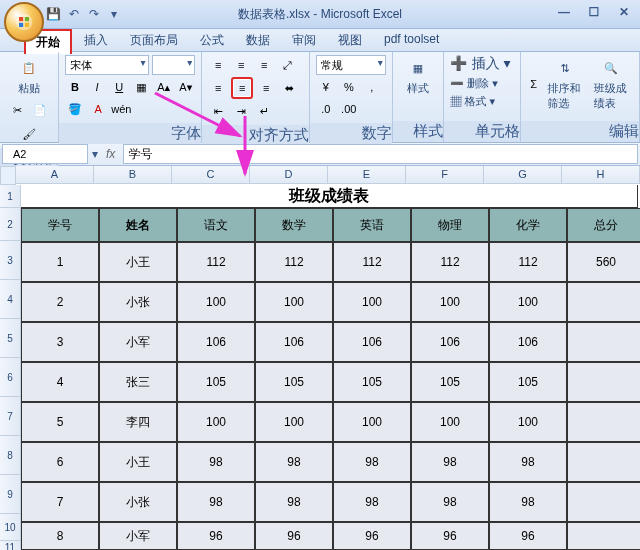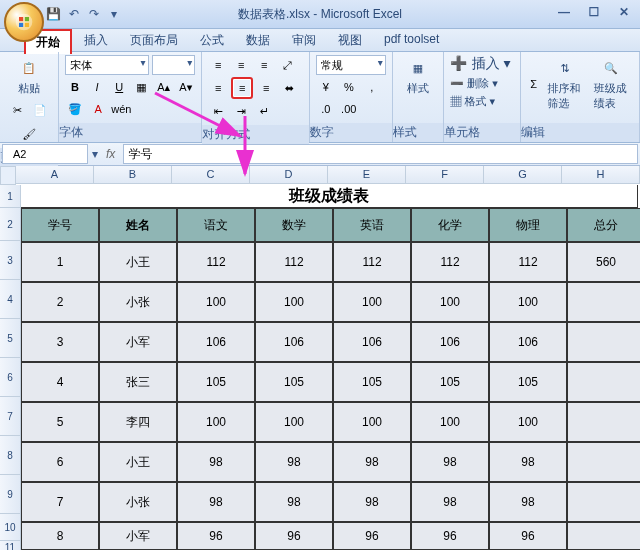--- a/index.html
+++ b/index.html
@@ -9,21 +9,21 @@
 .qa{display:flex;gap:4px;margin-left:46px;align-items:center}
 .qa span{width:16px;height:16px;display:inline-flex;align-items:center;justify-content:center;color:#3a5a8a}
 .title{position:absolute;left:50%;transform:translateX(-50%);font-size:12px;color:#2b4a77}
 .winctrl{position:absolute;right:6px;top:4px;display:flex;gap:10px}
 .winctrl span{width:20px;height:16px;display:inline-flex;align-items:center;justify-content:center;color:#3a5a8a;font-weight:bold}
 .tabs{height:22px;background:linear-gradient(#e7effa,#d7e4f5);display:flex;align-items:flex-start;padding-left:24px;border-bottom:1px solid #9db8d9;gap:2px}
 .tab{padding:3px 10px;color:#2b4a77;font-size:12px}
 .tab.active{background:#fff;border:2px solid #e02a2a;border-bottom:none;color:#000;font-weight:bold}
 .ribbon{height:90px;background:linear-gradient(#eef4fc,#dbe7f6);border-bottom:1px solid #9db8d9;display:flex}
 .grp{border-right:1px solid #b6c9e2;padding:3px 6px 0;display:flex;flex-direction:column;justify-content:space-between}
-.grp-label{text-align:left;font-size:12px;color:#3a5a8a;padding:1px 0;background:#d4e1f3;margin:2px -6px 0}
+.grp-label{text-align:right;font-size:15px;color:#3a5a8a;padding:1px 0;background:#d4e1f3;margin:2px -6px 0}
 .row{display:flex;align-items:center;gap:3px;margin-bottom:2px}
 .btn{width:18px;height:18px;border:1px solid transparent;border-radius:2px;display:inline-flex;align-items:center;justify-content:center;font-size:11px}
 .btn.hl{border:2px solid #e02a2a;border-radius:3px;box-shadow:0 0 0 1px #fff inset}
 .sel{height:18px;border:1px solid #a8bdd9;background:#fff;font-size:11px;padding:0 8px 0 4px;display:inline-flex;align-items:center;position:relative}
 .sel::after{content:"▾";position:absolute;right:2px;top:1px;color:#3a5a8a;font-size:10px}
 .vstack{display:flex;flex-direction:column;gap:2px;align-items:center}
 .vbtn{display:flex;flex-direction:column;align-items:center;gap:2px;padding:2px 4px;font-size:11px;color:#2b4a77}
 .vbtn .ic{width:22px;height:22px;display:flex;align-items:center;justify-content:center}
 .namebox{height:22px;background:linear-gradient(#eef4fb,#e1ebf8);display:flex;align-items:center;border-bottom:1px solid #a8bdd9;gap:4px;padding:0 2px}
 .nm{width:74px;height:18px;border:1px solid #a8bdd9;background:#fff;font-size:11px;padding-left:10px;display:flex;align-items:center}
@@ -220,22 +220,22 @@
     <div id="grid" class="grid">
         <div class="gridrow">
           <div class="cell titlecell" style="width: 616px; height: 22px; border-right: 1px solid rgb(51, 51, 51); border-bottom: 1px solid rgb(51, 51, 51); text-align: center;">班级成绩表</div>
         </div>
         <div class="gridrow">
           <div class="cell hdrcell" style="height: 32px;">学号</div>
           <div class="cell hdrcell" style="height: 32px; font-weight: bold;">姓名</div>
           <div class="cell hdrcell" style="height: 32px;">语文</div>
           <div class="cell hdrcell" style="height: 32px;">数学</div>
           <div class="cell hdrcell" style="height: 32px;">英语</div>
+          <div class="cell hdrcell" style="height: 32px;">物理</div>
           <div class="cell hdrcell" style="height: 32px;">化学</div>
-          <div class="cell hdrcell" style="height: 32px;">物理</div>
           <div class="cell hdrcell" style="height: 32px;">总分</div>
         </div>
         <div class="gridrow">
           <div class="cell datacell" style="height: 38px;">1</div>
           <div class="cell datacell" style="height: 38px;">小王</div>
           <div class="cell datacell" style="height: 38px;">112</div>
           <div class="cell datacell" style="height: 38px;">112</div>
           <div class="cell datacell" style="height: 38px;">112</div>
           <div class="cell datacell" style="height: 38px;">112</div>
           <div class="cell datacell" style="height: 38px;">112</div>

